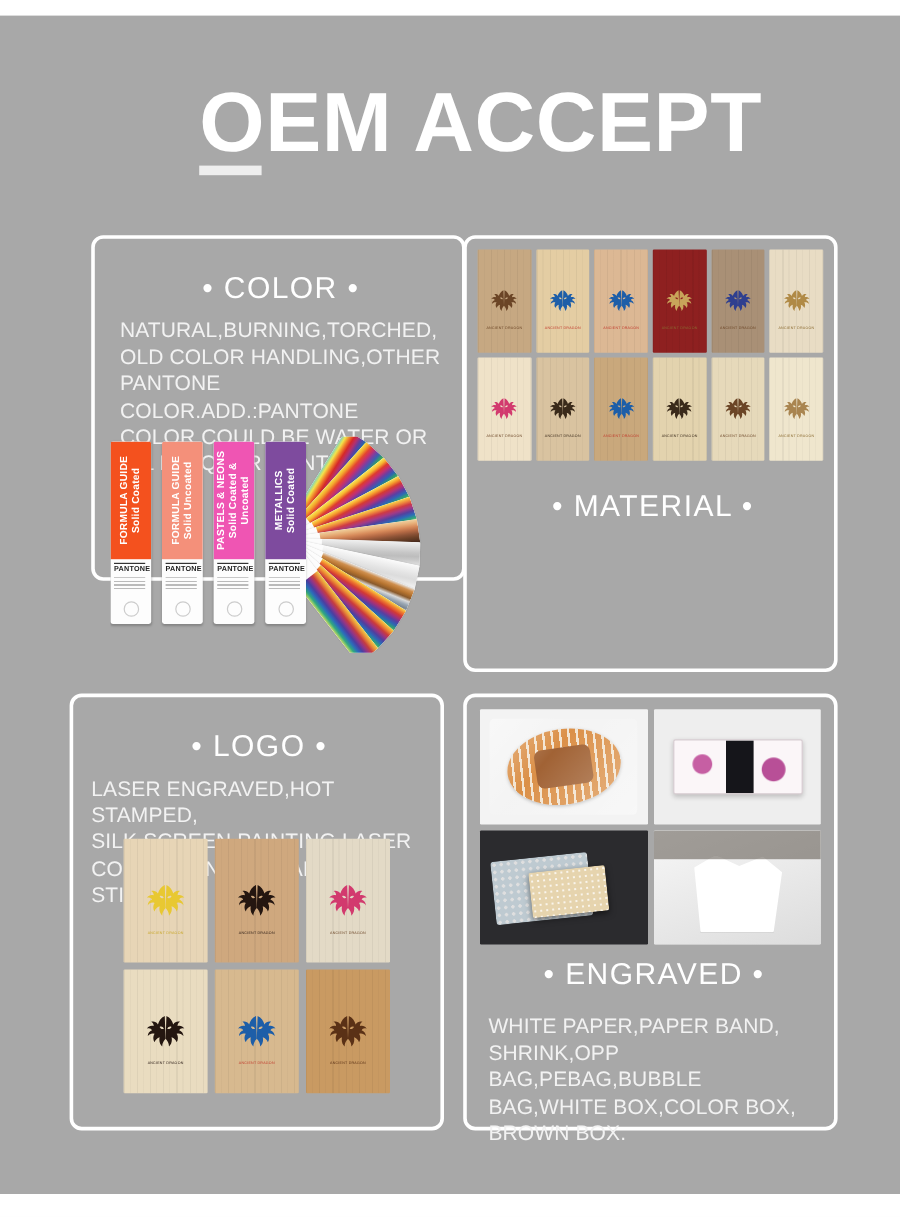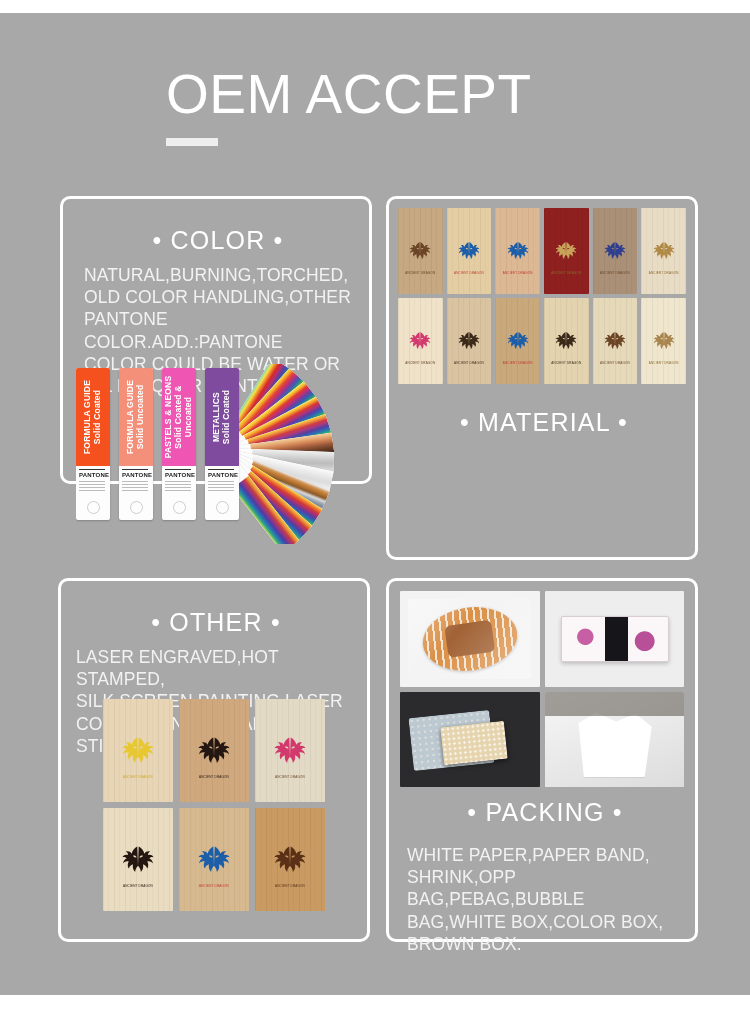--- a/index.html
+++ b/index.html
@@ -33,22 +33,22 @@
     position: absolute;
     left: 0;
     top: 13px;
     width: 750px;
     height: 175px;
   }
   .title {
     position: absolute;
     left: 166px;
     top: 54px;
-    font-size: 55px;
-    font-weight: normal;
+    font-size: 70px;
+    font-weight: bold;
     color: #ffffff;
     letter-spacing: 0.5px;
     line-height: 1;
     white-space: nowrap;
   }
   .title-rule {
     position: absolute;
     left: 166px;
     top: 125px;
     width: 52px;
@@ -57,21 +57,21 @@
   }
 
   
   .card {
     position: absolute;
     border: 3px solid #ffffff;
     border-radius: 10px;
     box-sizing: border-box;
     background: transparent;
   }
-  #card-color    { left: 60px;  top: 196px; width: 312px; height: 288px; }
+  #card-color    { left: 76px;  top: 196px; width: 312px; height: 288px; }
   #card-material { left: 386px; top: 196px; width: 312px; height: 364px; }
   #card-logo     { left: 58px;  top: 578px; width: 312px; height: 364px; }
   #card-packing  { left: 386px; top: 578px; width: 312px; height: 364px; }
 
   .sec-title {
     text-align: center;
     color: #ffffff;
     font-size: 25px;
     font-weight: normal;
     letter-spacing: 1.2px;
@@ -556,21 +556,21 @@
         </div>
       <div class="txt-material">
         <div class="sec-title">• MATERIAL •</div>
       </div>
     </div>
   </div>
 
   <div class="card" id="card-logo">
     <div class="card-inner">
       <div class="txt-logo">
-        <div class="sec-title">• OTHER •</div>
+        <div class="sec-title">• LOGO •</div>
         <div class="sec-body">LASER ENGRAVED,HOT STAMPED,
 SILK SCREEN PAINTING,LASER
 COLOR PAINTING,LABEL STICKER.</div>
       </div>
       <div class="sample-grid" id="logo-grid">
           <div class="wood" style="background: rgb(231, 213, 182);">
             <div class="grain"></div>
             <svg width="44" height="34" viewBox="0 0 62 48">
               <g fill="#e8c832">
                 <path d="M30 6 C26 8 23 12 22 16 C20 13 17 12 14 13 C16 14 17 16 17 18C14 17 11 18 9 21 C12 20 14 21 15 23 C12 24 10 27 10 30C12 27 15 26 18 27 C16 30 16 34 18 37 C19 34 21 32 24 31C23 35 24 39 27 42 C27 38 29 35 31 33 ZM24 19 C26 18 28 19 29 21 C27 22 25 21 24 19 Z"></path>
@@ -663,21 +663,21 @@
             <div style="position:absolute;left:8%;top:24%;width:58%;height:56%;transform:rotate(-6deg);background:#d8e6ee;opacity:.85;border-radius:3px;background-image:radial-gradient(circle,#ffffff 0 1.2px,transparent 1.4px);background-size:6px 6px"></div>
             <div style="position:absolute;left:30%;top:34%;width:46%;height:40%;transform:rotate(-6deg);background:#e6d4ae;border-radius:2px;background-image:radial-gradient(circle,rgba(255,255,255,.75) 0 1.1px,transparent 1.3px);background-size:5px 5px;box-shadow:0 2px 5px rgba(0,0,0,.5)"></div>
           </div>
           <div class="photo" style="background: rgb(233, 233, 233);">
             <div style="position:absolute;left:0;top:0;right:0;bottom:0;background:linear-gradient(160deg,#f7f7f7,#dcdcdc)"></div>
             <div style="position:absolute;left:18%;top:22%;width:64%;height:68%;background:#ffffff;clip-path:polygon(10% 16%,30% 0,52% 14%,74% 2%,92% 22%,84% 100%,16% 100%);box-shadow:0 2px 6px rgba(0,0,0,.22)"></div>
             <div style="position:absolute;left:0;top:0;right:0;height:26%;background:#4a4138;opacity:.5"></div>
           </div>
         </div>
       <div class="txt-packing">
-        <div class="sec-title">• PACKING •</div>
+        <div class="sec-title">• ENGRAVED •</div>
         <div class="sec-body">WHITE PAPER,PAPER BAND,
 SHRINK,OPP BAG,PEBAG,BUBBLE
 BAG,WHITE BOX,COLOR BOX,
 BROWN BOX.</div>
       </div>
     </div>
   </div>
 
 </div>
 

